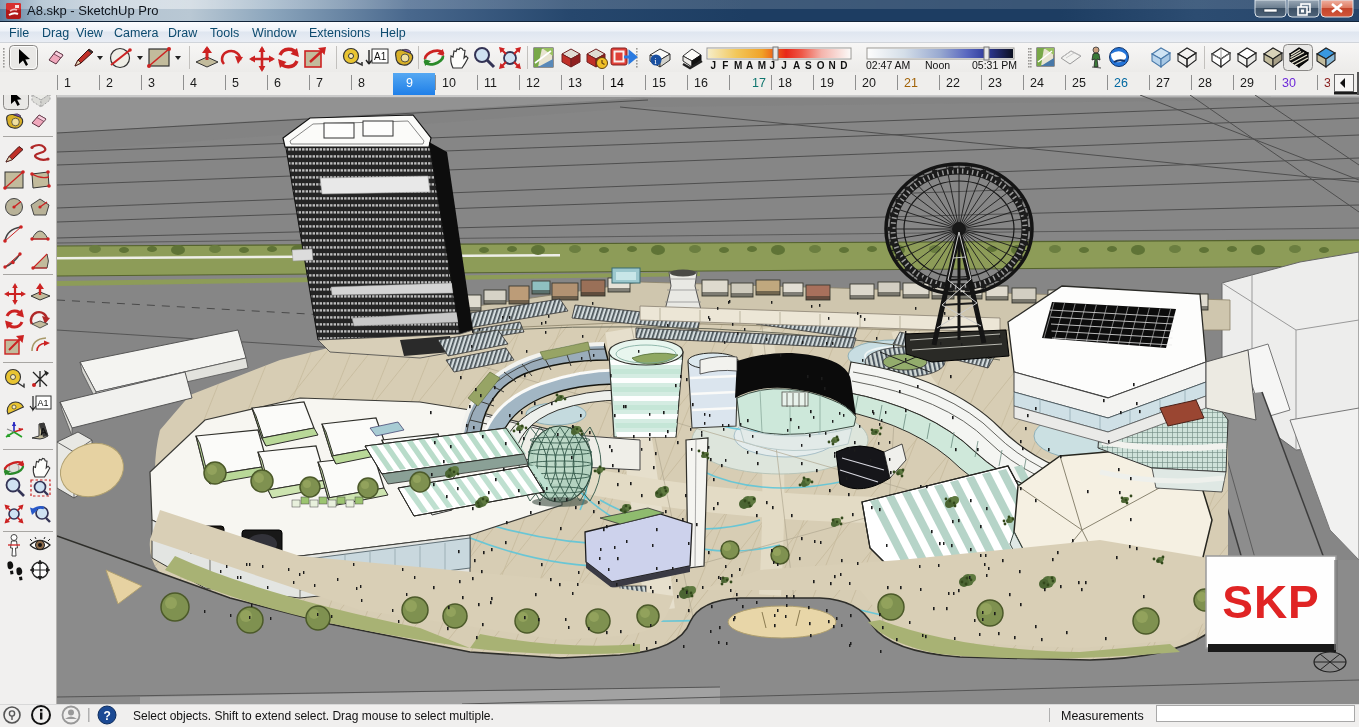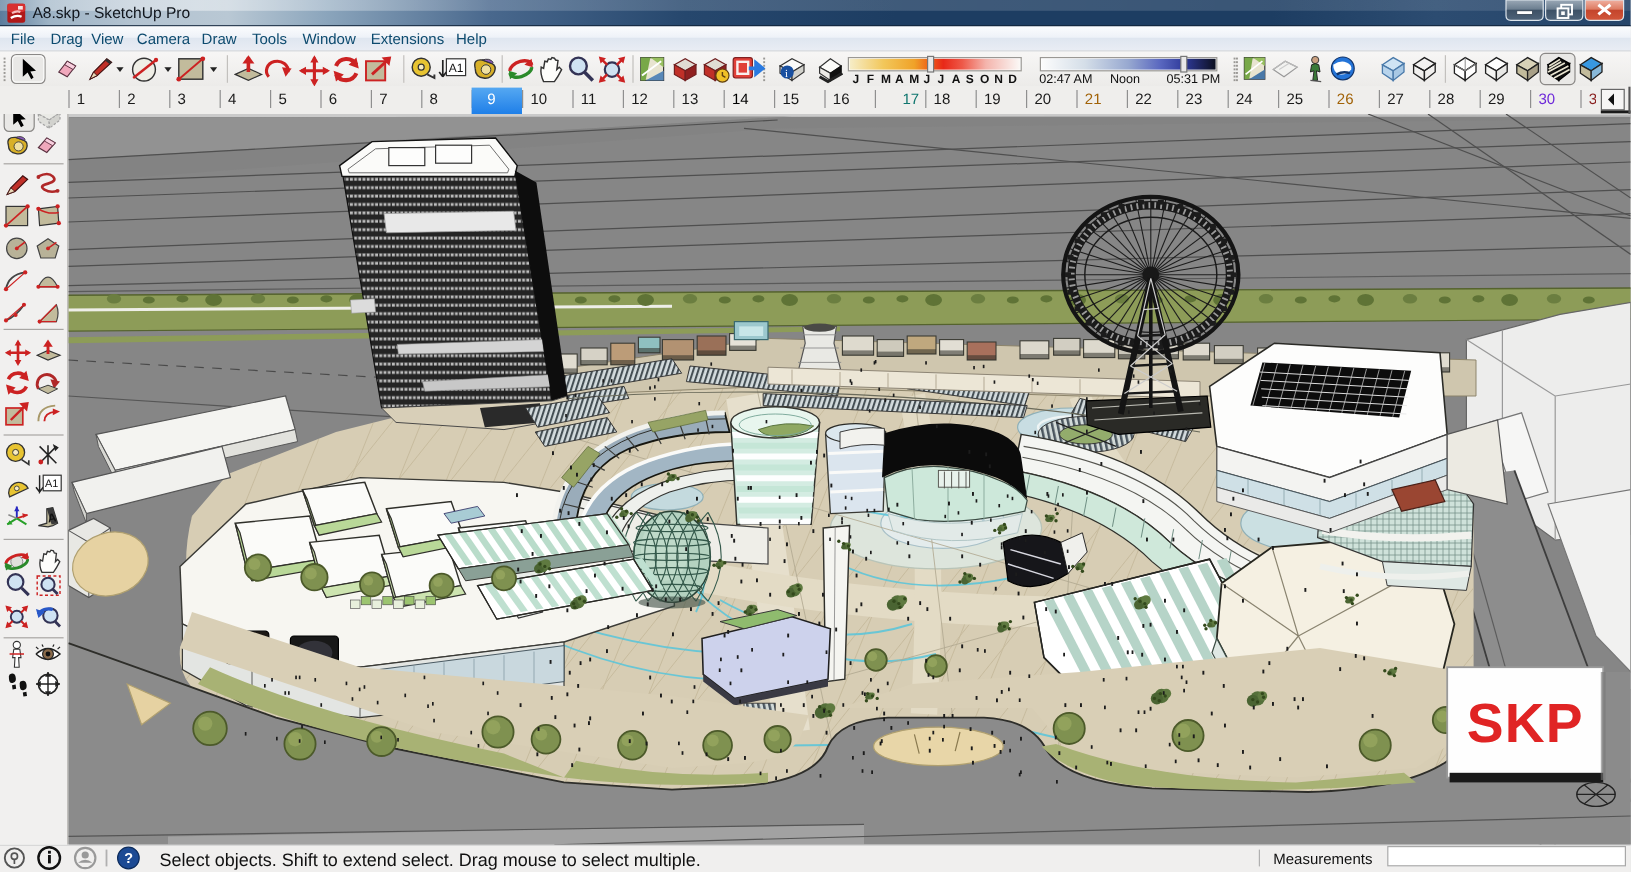--- a/index.html
+++ b/index.html
@@ -370,21 +370,21 @@
 <div class="tabn" style="left:904px;color:#a16207">21</div>
 <div class="tabsep" style="left:897px"></div>
 <div class="tabn" style="left:946px;color:#1a1a1a">22</div>
 <div class="tabsep" style="left:939px"></div>
 <div class="tabn" style="left:988px;color:#1a1a1a">23</div>
 <div class="tabsep" style="left:981px"></div>
 <div class="tabn" style="left:1030px;color:#1a1a1a">24</div>
 <div class="tabsep" style="left:1023px"></div>
 <div class="tabn" style="left:1072px;color:#1a1a1a">25</div>
 <div class="tabsep" style="left:1065px"></div>
-<div class="tabn" style="left:1114px;color:#a16207">26</div>
+<div class="tabn" style="left:1114px;color:#0369a1">26</div>
 <div class="tabsep" style="left:1107px"></div>
 <div class="tabn" style="left:1156px;color:#1a1a1a">27</div>
 <div class="tabsep" style="left:1149px"></div>
 <div class="tabn" style="left:1198px;color:#1a1a1a">28</div>
 <div class="tabsep" style="left:1191px"></div>
 <div class="tabn" style="left:1240px;color:#1a1a1a">29</div>
 <div class="tabsep" style="left:1233px"></div>
 <div class="tabn" style="left:1282px;color:#6d28d9">30</div>
 <div class="tabsep" style="left:1275px"></div>
 <div class="tabn" style="left:1324px;color:#8a2020">31</div>
@@ -1822,16 +1822,16 @@
 <circle cx="41" cy="11" r="9" fill="none" stroke="#111" stroke-width="2"></circle>
 <rect x="40" y="8.5" width="2.4" height="7" fill="#111"></rect>
       <rect x="40" y="5" width="2.4" height="2.4" fill="#111"></rect>
 <circle cx="71" cy="11" r="8.5" fill="none" stroke="#999" stroke-width="1.8"></circle>
 <circle cx="71" cy="8.5" r="3" fill="#999"></circle>
       <path d="M65 15 Q71 10 77 15" fill="#999"></path>
 <rect x="88" y="4" width="1.5" height="14" fill="#b0b0b0"></rect>
 <circle cx="107" cy="11" r="9" fill="#1c4a94" stroke="#0d2c5c" stroke-width="1"></circle>
 <text x="103.5" y="15.5" font-size="12" font-weight="bold" fill="#fff" font-family="Liberation Sans">?</text>
 </svg>
-<div class="abs" style="left:133px;top:709px;font-size:15px;color:#111">Select objects. Shift to extend select. Drag mouse to select multiple.</div>
+<div class="abs" style="left:133px;top:709px;font-size:12px;color:#111">Select objects. Shift to extend select. Drag mouse to select multiple.</div>
 <div class="abs" style="left:1049px;top:708px;width:1px;height:14px;background:#b0b0b0"></div>
 <div class="abs" style="left:1061px;top:709px;font-size:12.5px;color:#111">Measurements</div>
 <div class="abs" style="left:1156px;top:705px;width:199px;height:17px;background:#fff;border:1px solid #a8a8a8"></div>
 </div>
 </body></html>

